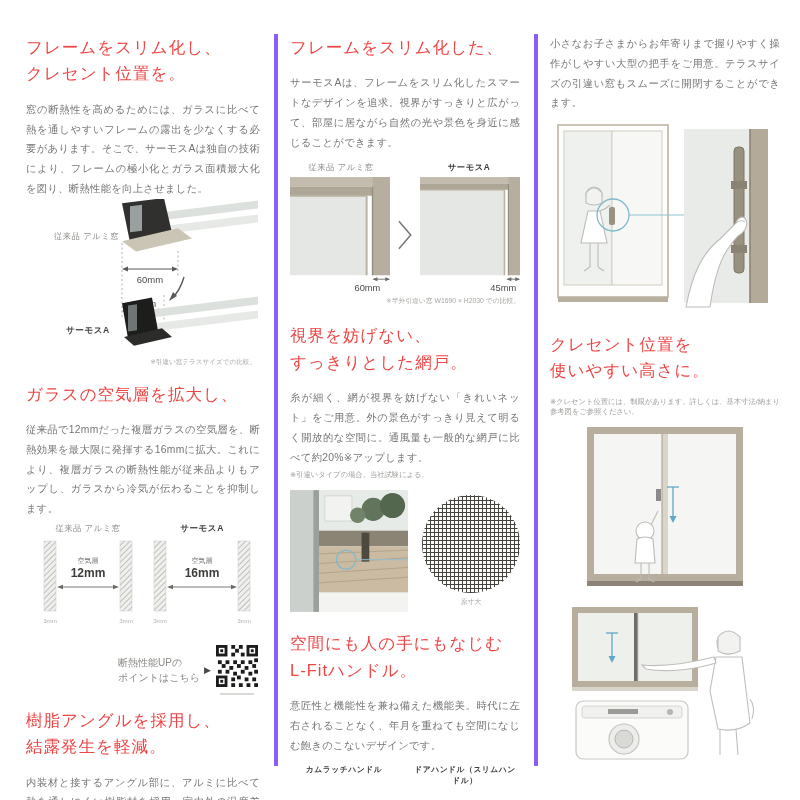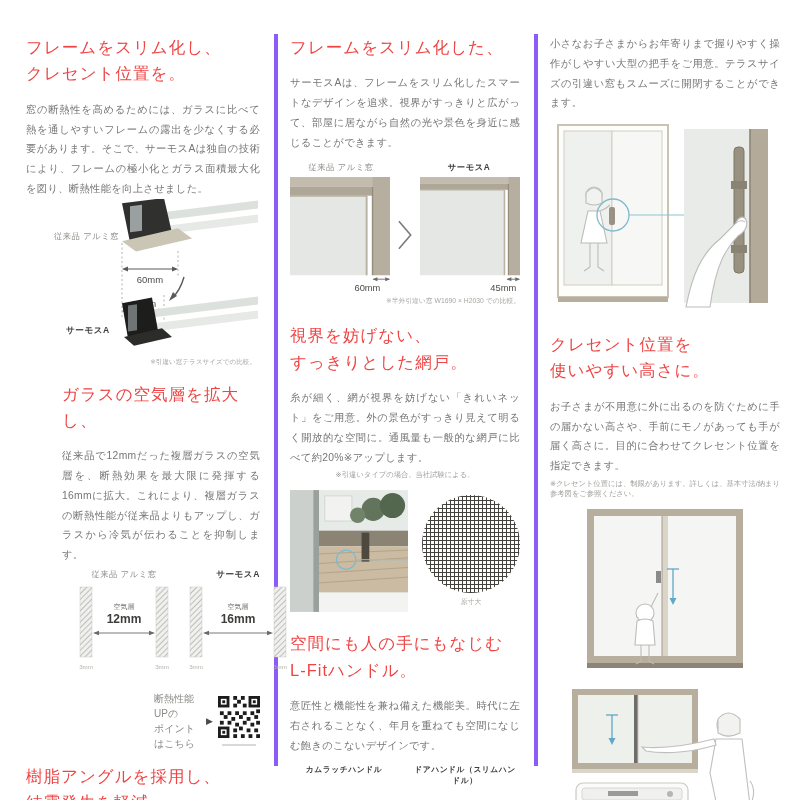--- a/index.html
+++ b/index.html
@@ -87,21 +87,21 @@
             <rect x="102" y="23" width="9" height="26" fill="#6f7474"></rect>
             <polygon points="98,54 136,50 146,60 108,64" fill="#2c2c2b"></polygon>
           </g>
           <text x="28" y="40" class="t-old">従来品 アルミ窓</text>
           <text x="40" y="134" class="t-new">サーモスA</text>
           <text x="230" y="165" text-anchor="end" class="t-note">※引違い窓テラスサイズでの比較。</text>
         </svg>
       </div>
     </section>
 
-    <section style="margin-bottom:12px;margin-left:36px;">
+    <section style="margin-bottom:12px;">
       <h3 class="title">
         <span>ガラスの空気層を拡大し、</span>
       </h3>
       <p class="body">従来品で12mmだった複層ガラスの空気層を、断熱効果を最大限に発揮する16mmに拡大。これにより、複層ガラスの断熱性能が従来品よりもアップし、ガラスから冷気が伝わることを抑制します。</p>
       <div class="fig">
         <svg width="232" height="112" viewBox="0 0 232 112">
           <defs>
             <pattern id="hatchP" width="4" height="4" patternUnits="userSpaceOnUse" patternTransform="rotate(45)">
               <rect width="4" height="4" fill="#f0f0ee"></rect>
               <line x1="0" y1="0" x2="0" y2="4" stroke="#a3a39f" stroke-width="1.3"></line>
@@ -251,21 +251,21 @@
         <div class="caption" style="text-align:right;margin-top:2px;">※半外引違い窓 W1690 × H2030 での比較。</div>
       </div>
     </section>
 
     <section style="margin-bottom:16px;">
       <h3 class="title">
         <span>視界を妨げない、</span>
         <span>すっきりとした網戸。</span>
       </h3>
       <p class="body">糸が細く、網が視界を妨げない「きれいネット」をご用意。外の景色がすっきり見えて明るく開放的な空間に。通風量も一般的な網戸に比べて約20%※アップします。</p>
-      <div class="subnote" style="text-align:center;">※引違いタイプの場合。当社試験による。</div>
+      <div class="subnote" style="text-align:left;">※引違いタイプの場合。当社試験による。</div>
       <div class="fig row" style="margin-top:8px;align-items:center;gap:14px;">
         <svg width="122" height="126" viewBox="0 0 122 126">
           <rect x="0" y="0" width="24" height="126" fill="#ccd0cc"></rect>
           <rect x="24" y="0" width="6" height="126" fill="#9aa09b"></rect>
           <rect x="30" y="0" width="92" height="108" fill="#e7ebe8"></rect>
           <rect x="36" y="6" width="28" height="26" fill="#f2f3f1" stroke="#d2d6d2" stroke-width="1"></rect>
           <circle cx="86" cy="20" r="12" fill="#62755c"></circle>
           <circle cx="106" cy="16" r="13" fill="#53664e"></circle>
           <circle cx="70" cy="26" r="8" fill="#71846a"></circle>
           <rect x="30" y="42" width="92" height="16" fill="#8b8374"></rect>
@@ -339,21 +339,20 @@
           </g>
         </svg>
       </div>
     </section>
 
     <section style="margin-bottom:0;">
       <h3 class="title">
         <span>クレセント位置を</span>
         <span>使いやすい高さに。</span>
       </h3>
-      <p class="body">お子さまが不用意に外に出るのを防ぐために手の届かない高さや、手前にモノがあっても手が届く高さに。目的に合わせてクレセント位置を指定できます。</p>
       <div class="subnote">※クレセント位置には、制限があります。詳しくは、基本寸法/納まり参考図をご参照ください。</div>
 
       <div class="fig" style="margin-top:8px;text-align:center;">
         <svg width="172" height="168" viewBox="0 0 172 168">
           <rect x="8" y="2" width="156" height="154" fill="#b7ae9e"></rect>
           <rect x="15" y="9" width="142" height="140" fill="#f5f6f3"></rect>
           <rect x="83" y="9" width="6" height="140" fill="#d9d5c9"></rect>
           <line x1="83" y1="9" x2="83" y2="149" stroke="#a79e8d" stroke-width="1"></line>
           <rect x="8" y="156" width="156" height="5" fill="#8d8477"></rect>
           <rect x="77" y="64" width="5" height="12" fill="#8a8a88"></rect>

